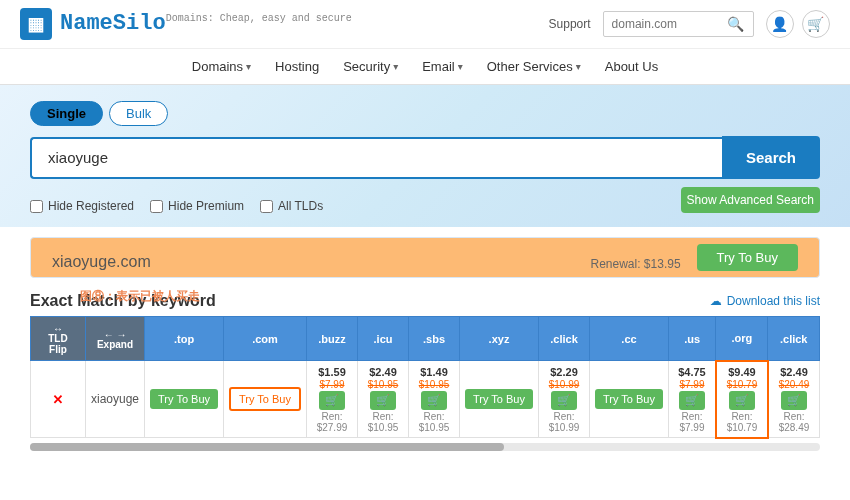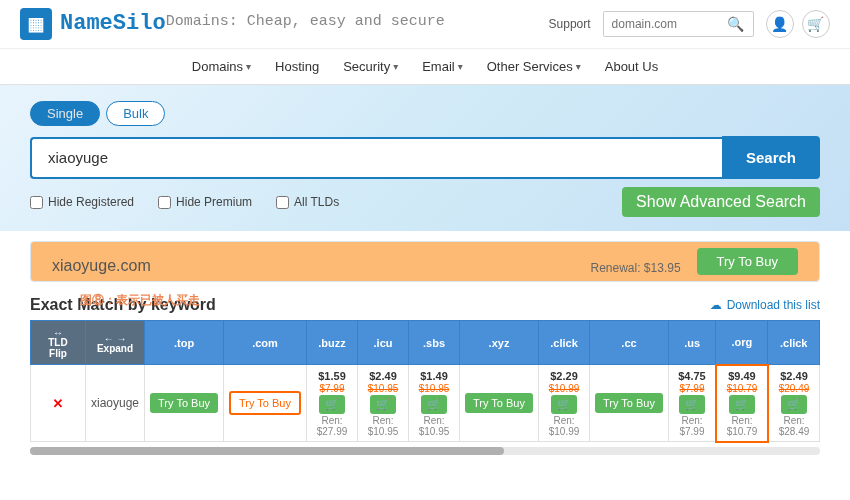--- a/index.html
+++ b/index.html
@@ -15,21 +15,21 @@
       border-bottom: 1px solid #eee;
     }
     .logo-area { display: flex; align-items: center; gap: 8px; }
     .logo-icon {
       width: 32px; height: 32px; background: #1a7cc1; border-radius: 4px;
       display: flex; align-items: center; justify-content: center; color: #fff; font-size: 18px; font-weight: bold;
     }
     .logo-text { display: flex; flex-direction: row; font-family: Liberation Mono, monospace; }
     .logo-name { font-size: 22px; font-weight: bold; color: #333; line-height: 1; }
     .logo-name span { color: #1a7cc1; }
-    .logo-sub { font-size: 15px; color: #888; }
+    .logo-sub { font-size: 10px; color: #888; }
     .header-right { display: flex; align-items: center; gap: 12px; }
     .support-label { font-size: 12px; color: #555; }
     .search-box {
       display: flex; align-items: center; border: 1px solid #ccc; border-radius: 2px; padding: 4px 8px; gap: 6px;
     }
     .search-box input { border: none; outline: none; font-size: 12px; width: 110px; color: #333; }
     .search-icon-sm { color: #888; font-size: 14px; }
     .header-icons { display: flex; gap: 8px; align-items: center; }
     .icon-btn { width: 28px; height: 28px; border-radius: 50%; border: 1px solid #ccc; display: flex; align-items: center; justify-content: center; cursor: pointer; color: #555; font-size: 14px; }
 
@@ -54,38 +54,38 @@
     .hero {
       background: linear-gradient(135deg, #e8f4fd 0%, #d0eaf7 50%, #c5e0f5 100%);
       padding: 16px 30px 14px;
       position: relative;
     }
     .tabs { display: flex; gap: 6px; margin-bottom: 10px; }
     .tab-btn {
       padding: 4px 16px; border-radius: 20px; border: 1px solid #1a7cc1;
       font-size: 13px; cursor: pointer; background: #fff; color: #1a7cc1;
     }
-    .tab-btn.active { background: #1a7cc1; color: #e5e5e5; }
+    .tab-btn.active { background: #1a7cc1; color: #000000; font-weight: bold; }
     .search-row { display: flex; gap: 0; align-items: center; }
     .domain-input {
       flex: 1; height: 42px; padding: 0 16px; border: 2px solid #1a7cc1; border-right: none;
       border-radius: 4px 0 0 4px; font-size: 15px; outline: none; color: #333;
     }
     .search-btn {
       height: 43px; padding: 0 24px; background: #1a7cc1; color: #fff;
       border: none; border-radius: 0 4px 4px 0; font-size: 15px; cursor: pointer; font-weight: bold;
     }
     .filter-row {
-      display: flex; align-items: center; gap: 24px; margin-top: 8px;
+      display: flex; align-items: flex-end; gap: 16px; margin-top: 8px;
     }
     .filter-item { display: flex; align-items: center; gap: 5px; font-size: 12px; color: #444; cursor: pointer; }
     .filter-item input { cursor: pointer; }
     .adv-search-btn {
-      margin-left: auto; padding: 6px 14px; background: #5cb85c; color: #fff;
-      border: none; border-radius: 4px; font-size: 16px; cursor: pointer;
+      margin-left: auto; padding: 6px 6px; background: #5cb85c; color: #fff;
+      border: none; border-radius: 4px; font-size: 12px; cursor: pointer;
     }
 
     
     .annotation {
       position: absolute; right: 30px; top: 10px;
       background: rgba(255,255,255,0.85); padding: 4px 8px; border-radius: 4px;
     }
     .annotation-title { color: #e85; font-size: 13px; font-weight: bold; }
     .annotation-lines { font-size: 11px; color: #333; line-height: 1.6; }
 

